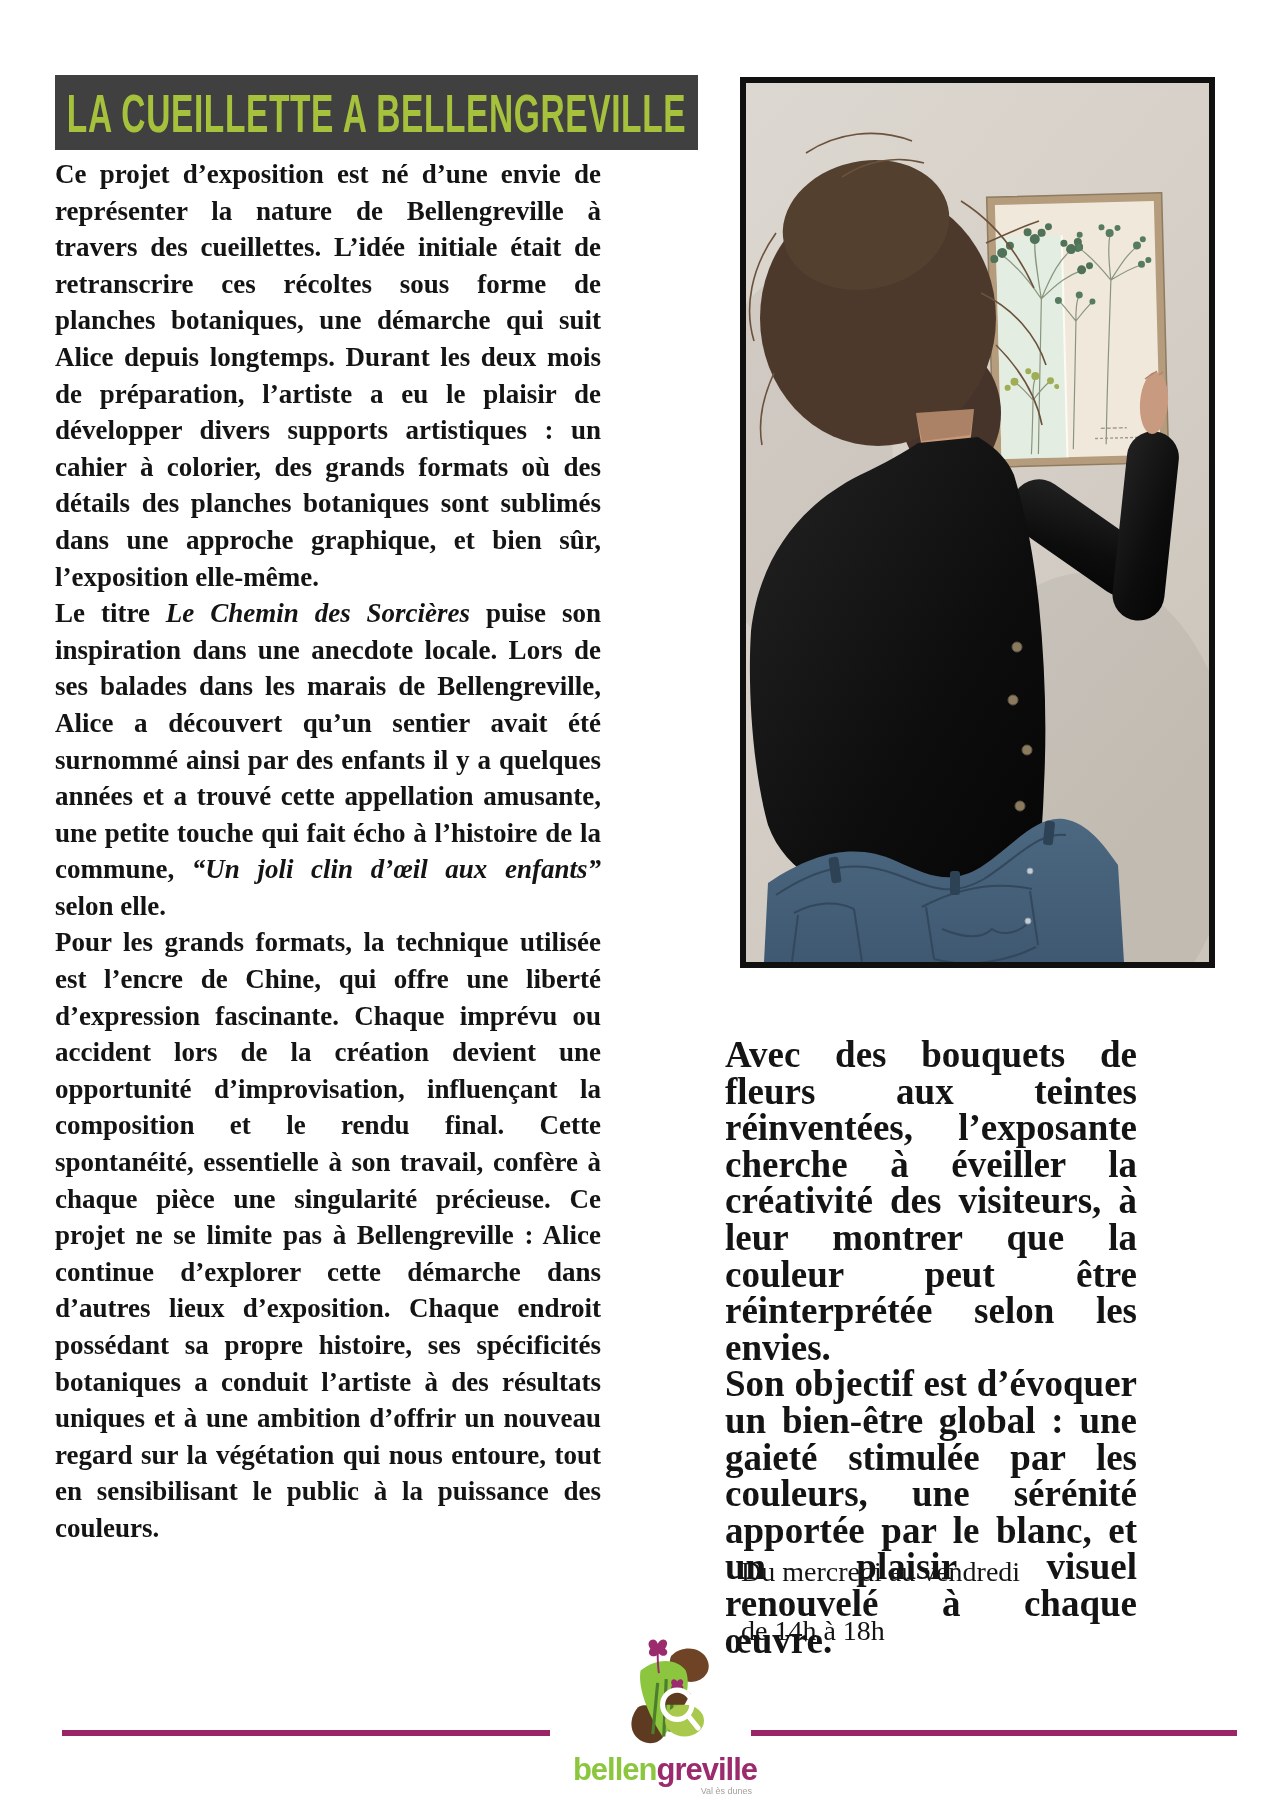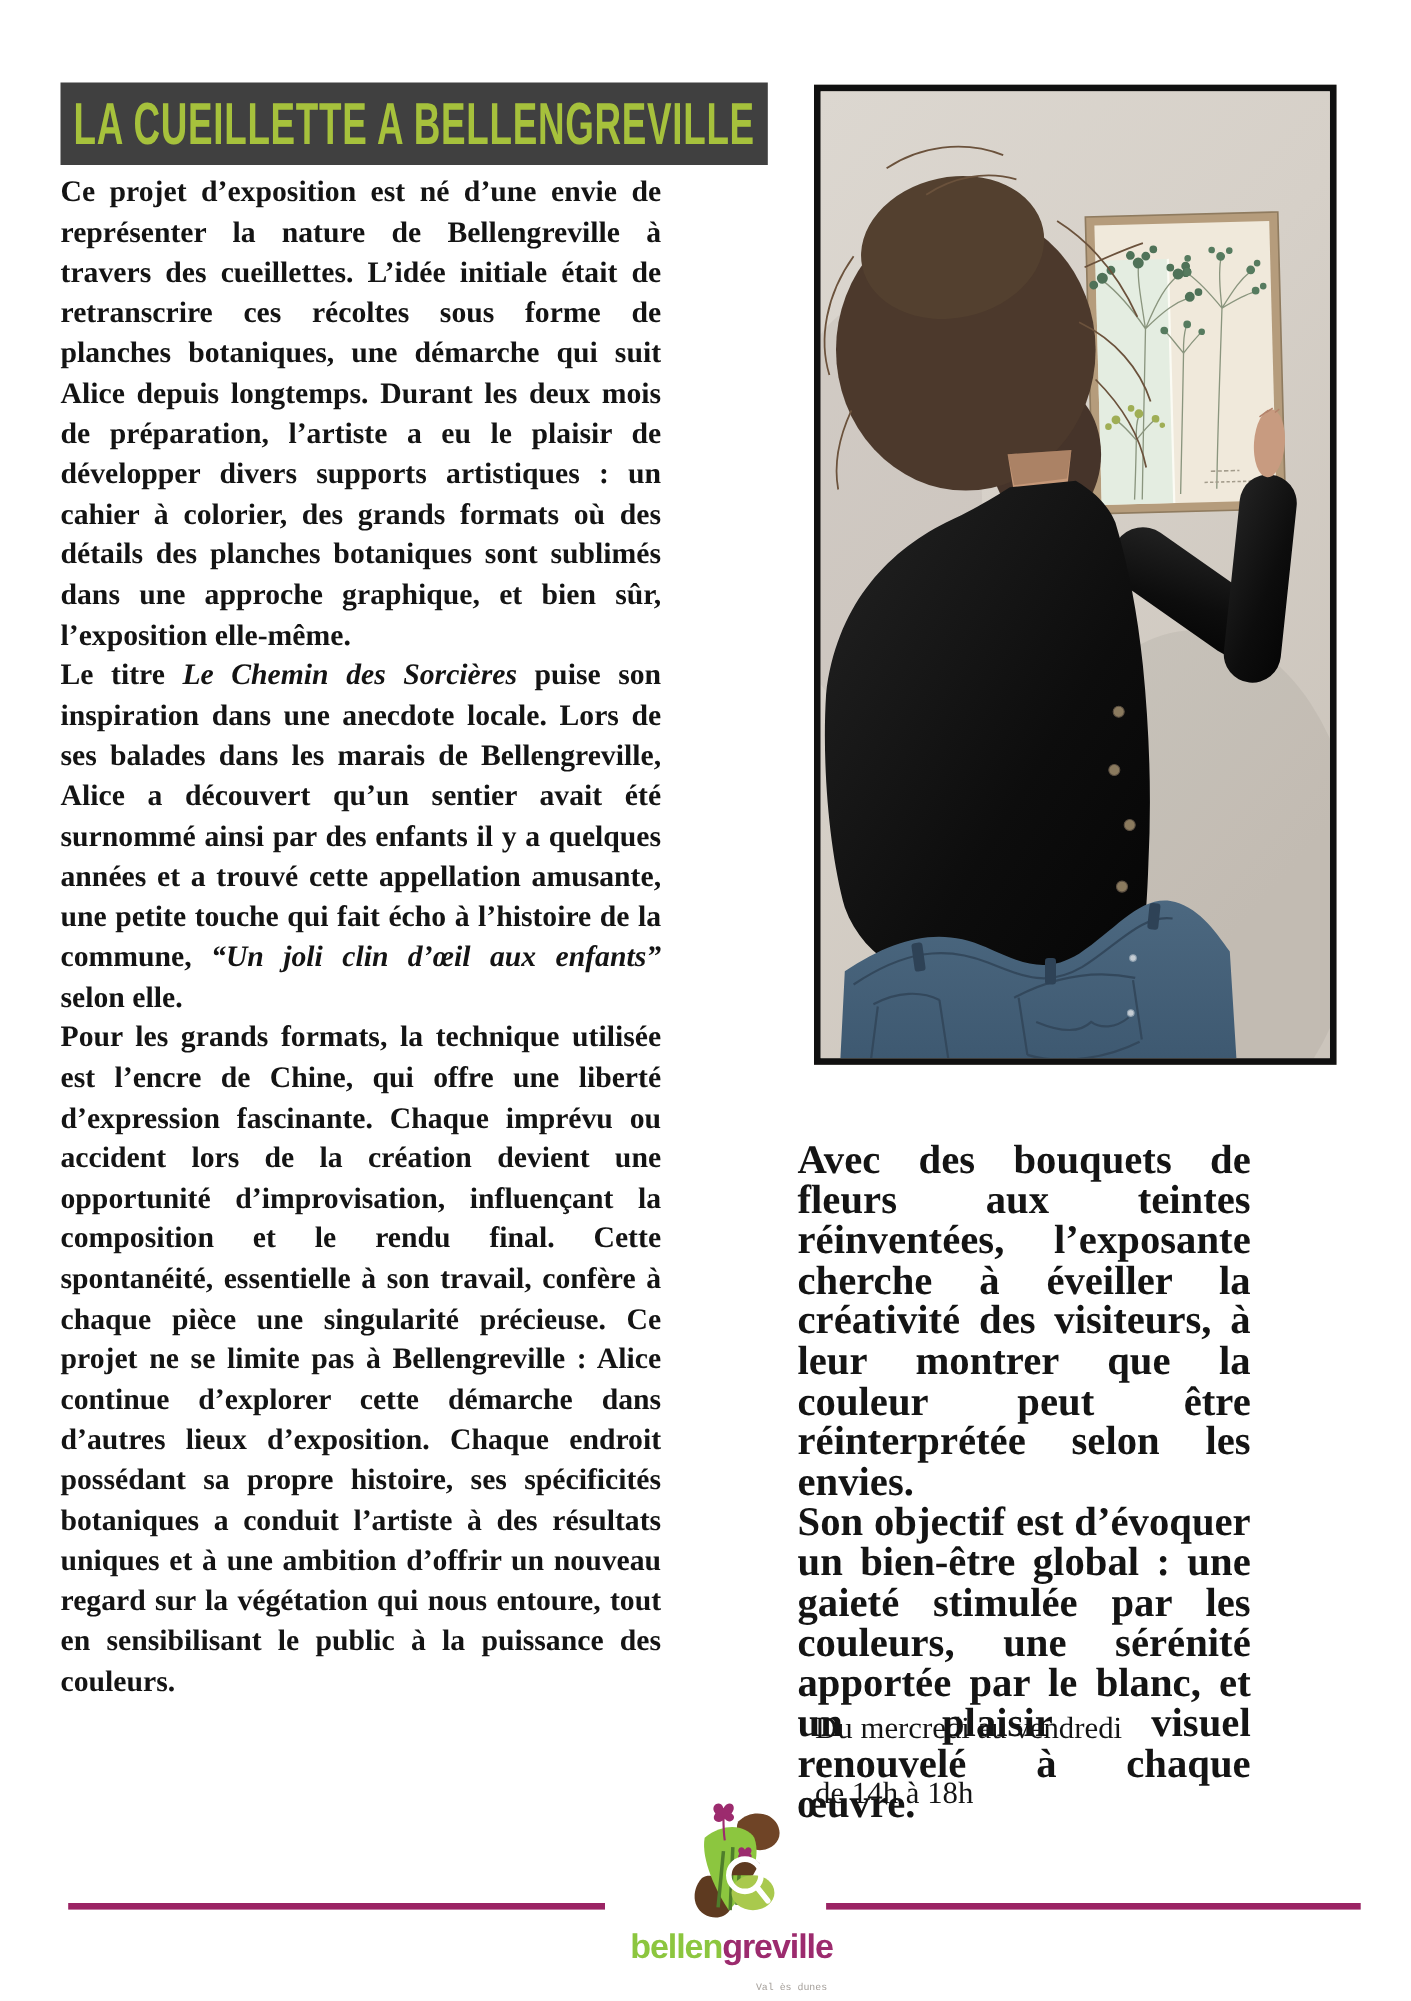--- a/index.html
+++ b/index.html
@@ -58,22 +58,22 @@
   }
   .logo-graphic{display:block;margin:0 auto;}
   .logo-word{
     font-family:"Liberation Sans","DejaVu Sans",sans-serif;
     font-weight:700;font-size:31px;letter-spacing:-1px;line-height:1;
     margin-top:-2px;white-space:nowrap;
   }
   .logo-part-green{color:#8CC63F;}
   .logo-part-magenta{color:#9C2B6E;}
   .logo-tagline{
-    display:block;font-family:Liberation Mono, monospace;
-    font-size:9px;color:#A5A09B;text-align:right;padding-right:18px;margin-top:17px;
+    display:block;font-family:Liberation Sans, sans-serif;
+    font-size:9px;color:#A5A09B;text-align:right;padding-right:18px;margin-top:1px;
   }
   .italic{font-style:italic;}
 </style>
 </head>
 <body>
 
 <div class="page">
 
   <div class="banner">
     <div class="banner-title">LA CUEILLETTE A BELLENGREVILLE</div>

